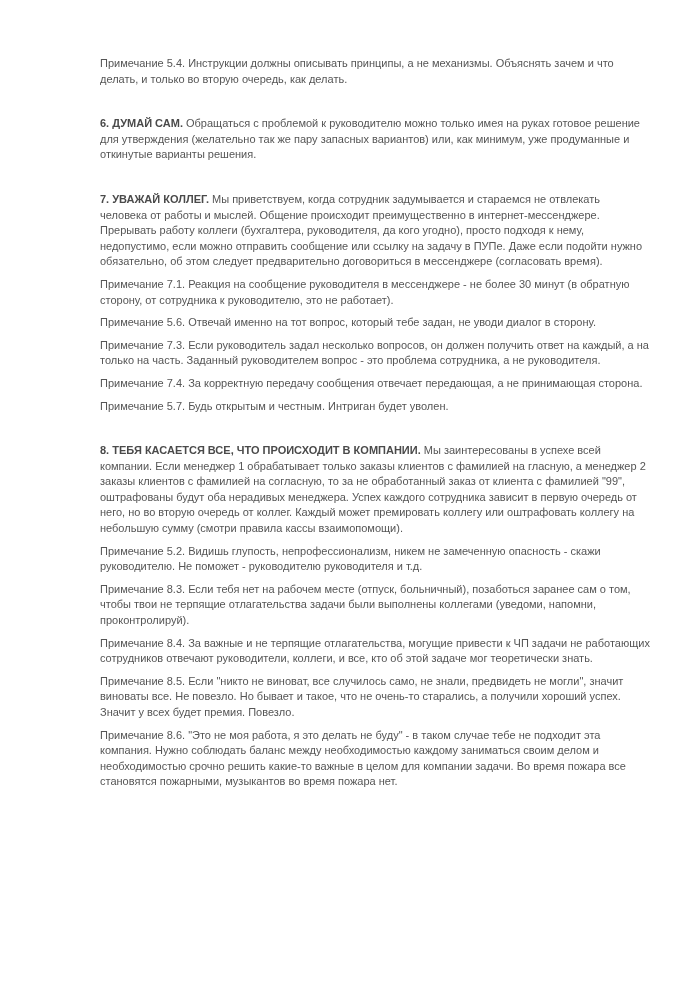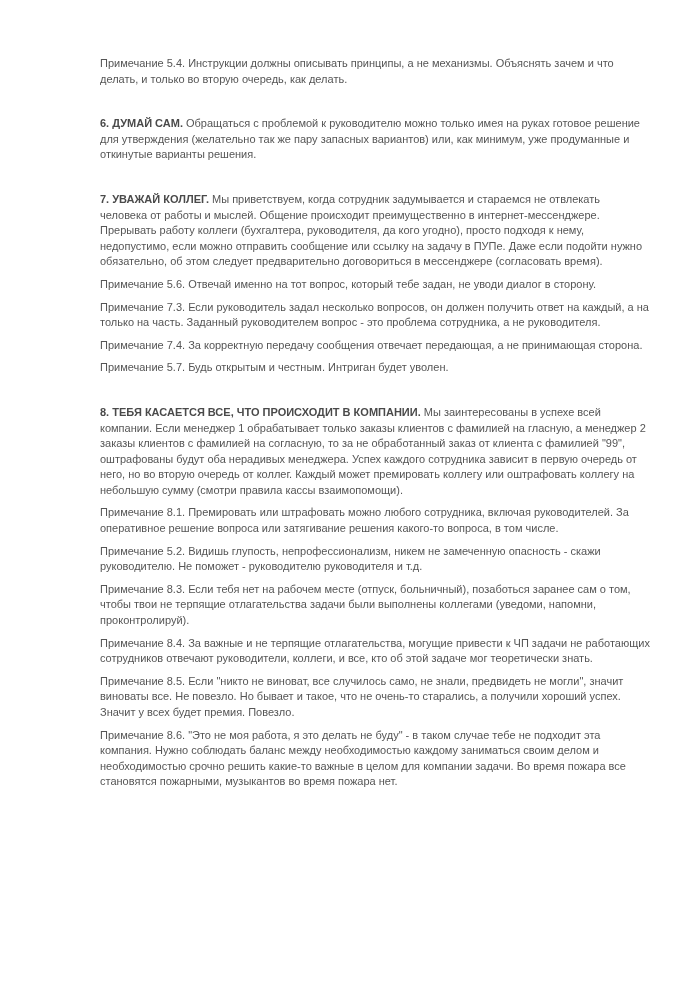--- a/index.html
+++ b/index.html
@@ -15,25 +15,25 @@
   </style>
 </head>
 <body>
 
 <div class="page">
   <p>Примечание 5.4. Инструкции должны описывать принципы, а не механизмы. Объяснять зачем и что делать, и только во вторую очередь, как делать.</p>
 
   <p class="sec"><span class="h">6. ДУМАЙ САМ.</span><span> Обращаться с проблемой к руководителю можно только имея на руках готовое решение для утверждения (желательно так же пару запасных вариантов) или, как минимум, уже продуманные и откинутые варианты решения.</span></p>
 
   <p class="sec"><span class="h">7. УВАЖАЙ КОЛЛЕГ.</span><span> Мы приветствуем, когда сотрудник задумывается и стараемся не отвлекать человека от работы и мыслей. Общение происходит преимущественно в интернет-мессенджере. Прерывать работу коллеги (бухгалтера, руководителя, да кого угодно), просто подходя к нему, недопустимо, если можно отправить сообщение или ссылку на задачу в ПУПе. Даже если подойти нужно обязательно, об этом следует предварительно договориться в мессенджере (согласовать время).</span></p>
+  <p>Примечание 7.1. Реакция на сообщение руководителя в мессенджере - не более 30 минут (в обратную сторону, от сотрудника к руководителю, это не работает).</p>
   <p>Примечание 5.6. Отвечай именно на тот вопрос, который тебе задан, не уводи диалог в сторону.</p>
   <p>Примечание 7.3. Если руководитель задал несколько вопросов, он должен получить ответ на каждый, а на только на часть. Заданный руководителем вопрос - это проблема сотрудника, а не руководителя.</p>
   <p>Примечание 7.4. За корректную передачу сообщения отвечает передающая, а не принимающая сторона.</p>
   <p>Примечание 5.7. Будь открытым и честным. Интриган будет уволен.</p>
 
   <p class="sec"><span class="h">8. ТЕБЯ КАСАЕТСЯ ВСЕ, ЧТО ПРОИСХОДИТ В КОМПАНИИ.</span><span> Мы заинтересованы в успехе всей компании. Если менеджер 1 обрабатывает только заказы клиентов с фамилией на гласную, а менеджер 2 заказы клиентов с фамилией на согласную, то за не обработанный заказ от клиента с фамилией "99", оштрафованы будут оба нерадивых менеджера. Успех каждого сотрудника зависит в первую очередь от него, но во вторую очередь от коллег. Каждый может премировать коллегу или оштрафовать коллегу на небольшую сумму (смотри правила кассы взаимопомощи).</span></p>
-  <p>Примечание 8.1. Премировать или штрафовать можно любого сотрудника, включая руководителей. За оперативное решение вопроса или затягивание решения какого-то вопроса, в том числе.</p>
   <p>Примечание 5.2. Видишь глупость, непрофессионализм, никем не замеченную опасность - скажи руководителю. Не поможет - руководителю руководителя и т.д.</p>
   <p>Примечание 8.3. Если тебя нет на рабочем месте (отпуск, больничный), позаботься заранее сам о том, чтобы твои не терпящие отлагательства задачи были выполнены коллегами (уведоми, напомни, проконтролируй).</p>
   <p>Примечание 8.4. За важные и не терпящие отлагательства, могущие привести к ЧП задачи не работающих сотрудников отвечают руководители, коллеги, и все, кто об этой задаче мог теоретически знать.</p>
   <p>Примечание 8.5. Если "никто не виноват, все случилось само, не знали, предвидеть не могли", значит виноваты все. Не повезло. Но бывает и такое, что не очень-то старались, а получили хороший успех. Значит у всех будет премия. Повезло.</p>
   <p>Примечание 8.6. "Это не моя работа, я это делать не буду" - в таком случае тебе не подходит эта компания. Нужно соблюдать баланс между необходимостью каждому заниматься своим делом и необходимостью срочно решить какие-то важные в целом для компании задачи. Во время пожара все становятся пожарными, музыкантов во время пожара нет.</p>
 </div>
 
 </body></html>

